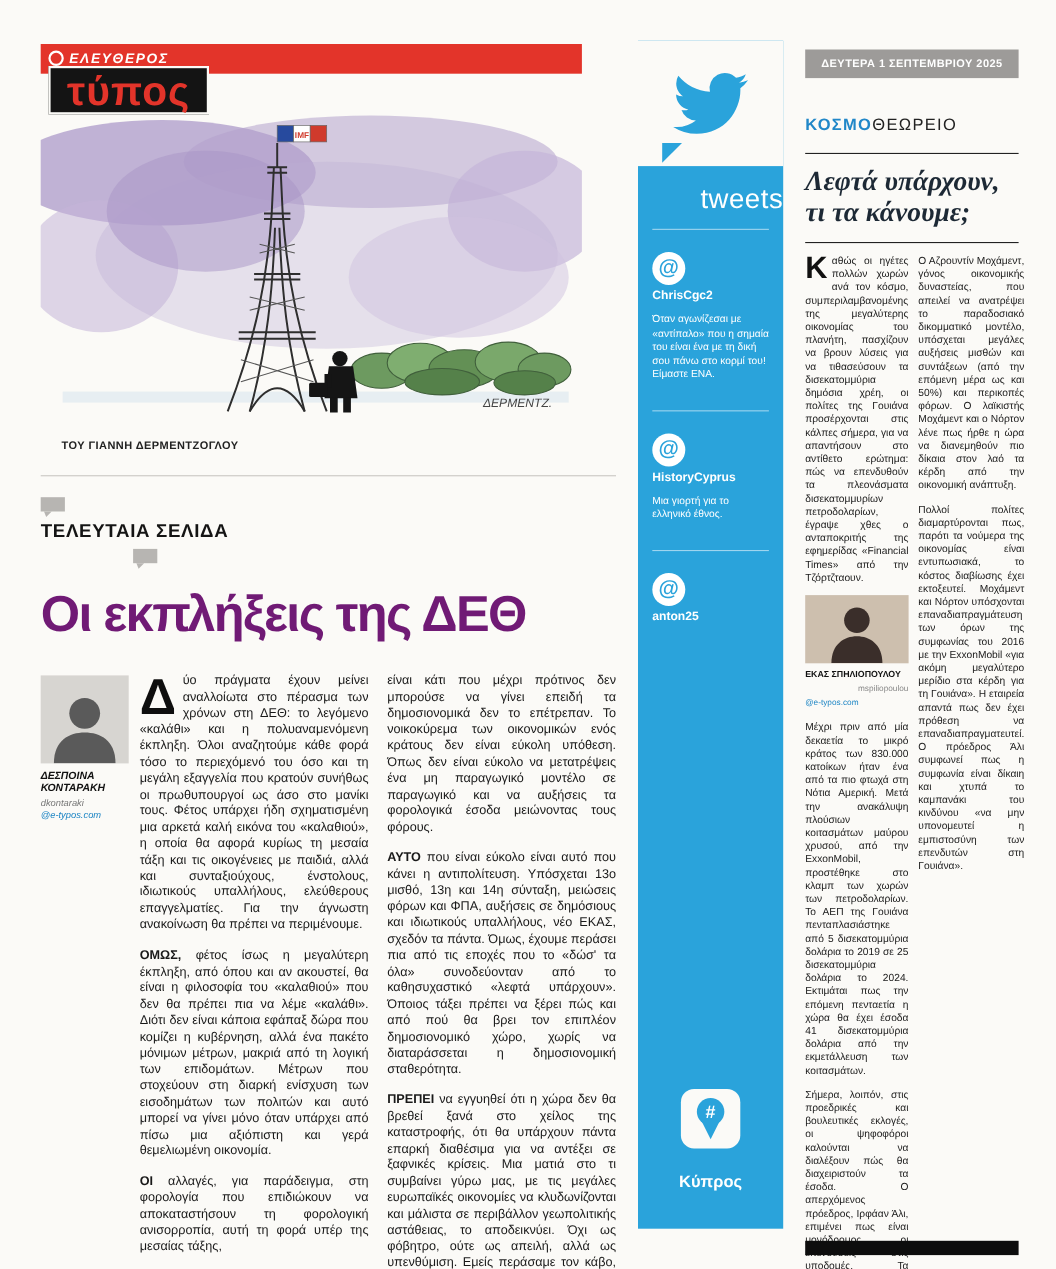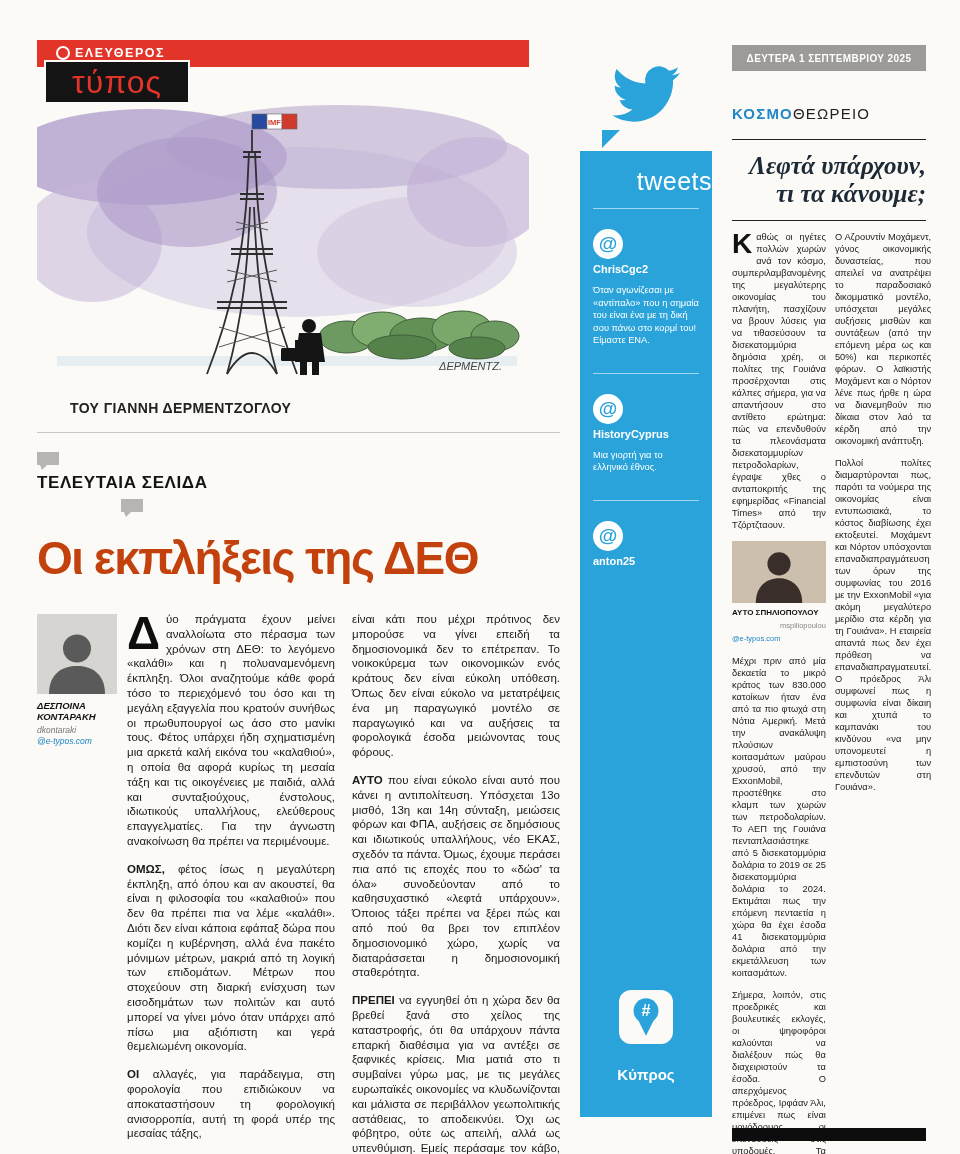--- a/index.html
+++ b/index.html
@@ -1,46 +1,46 @@
 <!DOCTYPE html>
 <html><head>
 <meta charset="utf-8">
 <style>
   html,body{margin:0;padding:0;background:#e9e7e2;}
   .page{position:relative;width:960px;height:1154px;background:#fbfaf7;overflow:hidden;
         font-family:"Liberation Sans", sans-serif;color:#1a1a1a;}
 
   
   .masthead-bar{position:absolute;left:37px;top:40px;width:492px;height:27px;background:#e3342a;}
-  .brand-top{position:absolute;left:56px;top:46px;display:flex;align-items:flex-start;gap:5px;
-             color:#fff;font-size:12.5px;font-weight:700;letter-spacing:1.5px;}
+  .brand-top{position:absolute;left:44px;top:46px;display:flex;align-items:flex-start;gap:5px;
+             color:#fff;font-size:12.5px;font-weight:700;letter-spacing:1.5px;font-style:italic;}
   .brand-ring{width:10px;height:10px;border:2.5px solid #fff;border-radius:50%;}
   .logo-box{position:absolute;left:44px;top:60px;width:146px;height:44px;background:#141414;
             border:2px solid #fbfaf7;box-sizing:border-box;display:flex;align-items:center;justify-content:center;}
-  .logo-box span{color:#e3342a;font-size:32px;font-weight:400;letter-spacing:1px;line-height:1;}
+  .logo-box span{color:#e3342a;font-size:37px;font-weight:700;letter-spacing:1px;line-height:1;}
 
   
   .cartoon{position:absolute;left:37px;top:102px;width:492px;height:292px;}
-  .cartoon-credit{position:absolute;left:70px;top:400px;font-size:14px;font-weight:700;
+  .cartoon-credit{position:absolute;left:56px;top:400px;font-size:10px;font-weight:700;
                   letter-spacing:.4px;color:#222;}
   .rule-cartoon{position:absolute;left:37px;top:432px;width:523px;height:1px;background:#c9c7c3;}
 
   
   .section-header{position:absolute;left:37px;top:452px;width:320px;height:66px;}
   .q-bubble{position:absolute;width:22px;height:13px;background:#b7b5b2;}
   .q-bubble:after{content:"";position:absolute;left:3px;top:13px;
                   border:5px solid transparent;border-top-color:#b7b5b2;border-left-width:2px;}
   .qb1{left:0;top:0;}
   .qb2{left:84px;top:47px;}
   .section-title{position:absolute;left:0;top:21px;font-size:17px;font-weight:800;
                  letter-spacing:.6px;color:#141414;}
 
   
   .headline{position:absolute;left:37px;top:534px;width:528px;font-size:46px;font-weight:800;
-            letter-spacing:-1.5px;line-height:48px;color:#c2410c;}
+            letter-spacing:-1.5px;line-height:48px;color:#701a75;}
   .author-block{position:absolute;left:37px;top:614px;width:82px;font-style:italic;}
   .a-photo{width:80px;height:80px;background:#d7d5d1;display:flex;align-items:flex-end;justify-content:center;overflow:hidden;}
   .a-photo svg{width:70px;height:70px;}
   .a-name{font-size:9.5px;font-weight:800;margin-top:6px;line-height:11px;color:#111;}
   .a-handle{font-size:8.5px;color:#777;margin-top:3px;}
   .a-site{font-size:8.5px;color:#1b84c4;margin-top:1px;}
 
   .art-col{position:absolute;top:612px;width:208px;font-size:11.5px;line-height:14.8px;
            text-align:justify;color:#191919;}
   .art-col1{left:127px;}
@@ -68,21 +68,21 @@
 
   
   .opinion-col{position:absolute;left:732px;top:45px;width:194px;}
   .date-bar{height:26px;background:#9d9b99;color:#fff;font-size:10px;font-weight:700;
             letter-spacing:.4px;display:flex;align-items:center;justify-content:center;}
   .op-section{margin-top:34px;font-size:15px;letter-spacing:1.2px;border-bottom:1px solid #222;
               padding-bottom:17px;}
   .op-section .blue{color:#2187c8;font-weight:800;}
   .op-section .rest{color:#222;font-weight:400;}
   .op-title{margin-top:12px;font-family:"Liberation Serif", serif;font-style:italic;font-weight:700;
-            font-size:25px;line-height:28px;color:#1d2935;border-bottom:1px solid #222;padding-bottom:12px;text-align:right;}
+            font-size:25px;line-height:28px;color:#1d2935;border-bottom:1px solid #222;padding-bottom:12px;}
   .op-cols{display:flex;gap:9px;margin-top:10px;}
   .op-col{flex:1;font-size:9.3px;line-height:12px;text-align:justify;color:#1a1a1a;}
   .op-col p{margin:0 0 10px 0;}
   .op-drop{float:left;font-size:28px;line-height:24px;font-weight:700;padding:1px 4px 0 0;color:#111;}
   .op-author{margin:8px 0 10px 0;}
   .op-photo{width:100%;height:62px;background:#cdbfae;display:flex;align-items:flex-end;justify-content:center;overflow:hidden;}
   .op-photo svg{width:58px;height:58px;}
   .op-a-name{font-size:8px;font-weight:800;margin-top:5px;line-height:9.5px;color:#111;}
   .op-a-handle{font-size:7.5px;color:#888;margin-top:2px;margin-left:48px;}
   .op-a-site{font-size:7.5px;color:#1b84c4;margin-top:1px;}
@@ -251,21 +251,21 @@
         <p>
           <span class="op-drop">Κ</span><span>αθώς οι ηγέτες πολλών χωρών ανά τον κόσμο, συμπεριλαμβανομένης της μεγαλύτερης οικονομίας του πλανήτη, πασχίζουν να βρουν λύσεις για να τιθασεύσουν τα δισεκατομμύρια δημόσια χρέη, οι πολίτες της Γουιάνα προσέρχονται στις κάλπες σήμερα, για να απαντήσουν στο αντίθετο ερώτημα: πώς να επενδυθούν τα πλεονάσματα δισεκατομμυρίων πετροδολαρίων, έγραψε χθες ο ανταποκριτής της εφημερίδας «Financial Times» από την Τζόρτζταουν.</span>
         </p>
         <div class="op-author">
           <div class="op-photo">
             <svg viewBox="0 0 40 40">
               <circle cx="20" cy="13" r="8" fill="#3a2e2a"></circle>
               <path d="M4,40 C4,28 12,23 20,23 C28,23 36,28 36,40 Z" fill="#3a2e2a"></path>
             </svg>
           </div>
-          <div class="op-a-name">ΑΥΤΟ ΣΠΗΛΙΟΠΟΥΛΟΥ</div>
+          <div class="op-a-name">ΕΚΑΣ ΣΠΗΛΙΟΠΟΥΛΟΥ</div>
           <div class="op-a-handle">mspiliopoulou</div>
           <div class="op-a-site">@e-typos.com</div>
         </div>
         <p><span>Μέχρι πριν από μία δεκαετία το μικρό κράτος των 830.000 κατοίκων ήταν ένα από τα πιο φτωχά στη Νότια Αμερική. Μετά την ανακάλυψη πλούσιων κοιτασμάτων μαύρου χρυσού, από την ExxonMobil, προστέθηκε στο κλαμπ των χωρών των πετροδολαρίων. Το ΑΕΠ της Γουιάνα πενταπλασιάστηκε από 5 δισεκατομμύρια δολάρια το 2019 σε 25 δισεκατομμύρια δολάρια το 2024. Εκτιμάται πως την επόμενη πενταετία η χώρα θα έχει έσοδα 41 δισεκατομμύρια δολάρια από την εκμετάλλευση των κοιτασμάτων.</span></p>
         <p><span>Σήμερα, λοιπόν, στις προεδρικές και βουλευτικές εκλογές, οι ψηφοφόροι καλούνται να διαλέξουν πώς θα διαχειριστούν τα έσοδα. Ο απερχόμενος πρόεδρος, Ιρφάαν Άλι, επιμένει πως είναι μονόδρομος οι επενδύσεις στις υποδομές. Τα τελευταία χρόνια, ιδίως η Τζόρτζταουν έχει μετατραπεί σε απέραντο εργοτάξιο. Ο ηγέτης της αξιωματικής αντιπολίτευσης, Ομπρέι Νόρτον, απαντά πως η χώρα πρέπει να επενδύσει στην κοινωνική πρόνοια.</span></p>
       </div>
       <div class="op-col">
         <p><span>Ο Αζρουντίν Μοχάμεντ, γόνος οικονομικής δυναστείας, που απειλεί να ανατρέψει το παραδοσιακό δικομματικό μοντέλο, υπόσχεται μεγάλες αυξήσεις μισθών και συντάξεων (από την επόμενη μέρα ως και 50%) και περικοπές φόρων. Ο λαϊκιστής Μοχάμεντ και ο Νόρτον λένε πως ήρθε η ώρα να διανεμηθούν πιο δίκαια στον λαό τα κέρδη από την οικονομική ανάπτυξη.</span></p>
         <p><span>Πολλοί πολίτες διαμαρτύρονται πως, παρότι τα νούμερα της οικονομίας είναι εντυπωσιακά, το κόστος διαβίωσης έχει εκτοξευτεί. Μοχάμεντ και Νόρτον υπόσχονται επαναδιαπραγμάτευση των όρων της συμφωνίας του 2016 με την ExxonMobil «για ακόμη μεγαλύτερο μερίδιο στα κέρδη για τη Γουιάνα». Η εταιρεία απαντά πως δεν έχει πρόθεση να επαναδιαπραγματευτεί. Ο πρόεδρος Άλι συμφωνεί πως η συμφωνία είναι δίκαιη και χτυπά το καμπανάκι του κινδύνου «να μην υπονομευτεί η εμπιστοσύνη των επενδυτών στη Γουιάνα».</span></p>
       </div>

